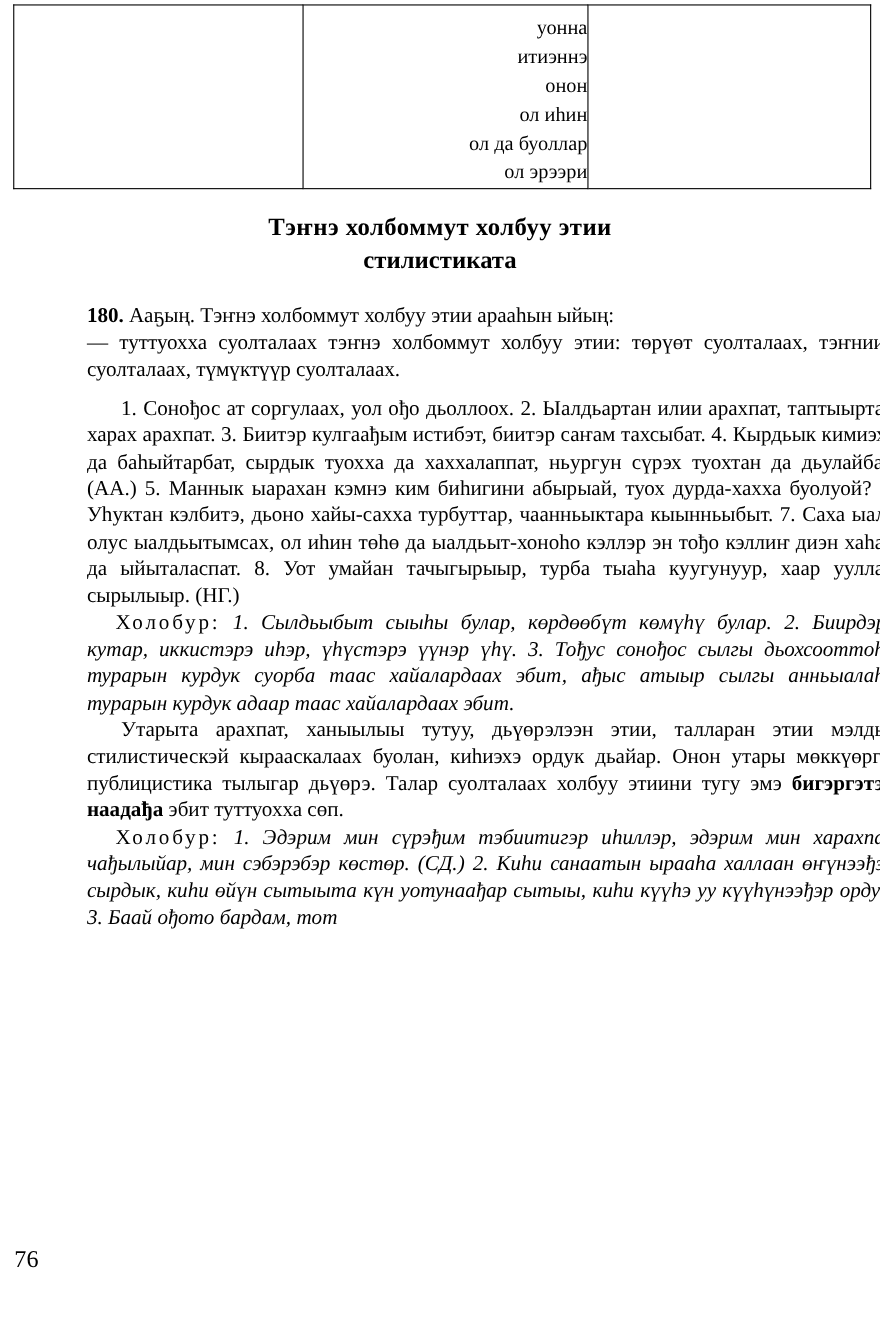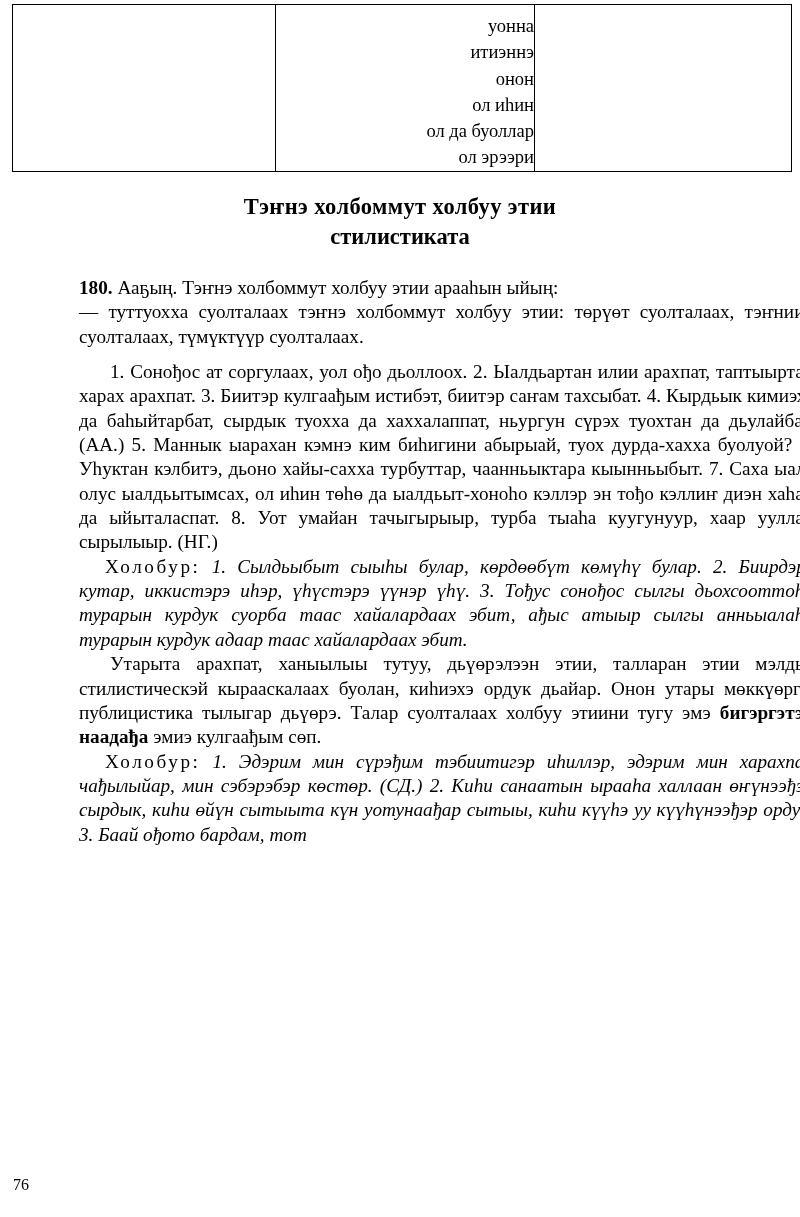--- a/index.html
+++ b/index.html
@@ -94,22 +94,22 @@
   .i  { font-style: italic; }
   .spaced { letter-spacing: 2.6px; }
 
   
   p.last { line-height: 1.27; }
 
   
   .folio {
     position: absolute;
     left: 13px;
-    top: 1176px;
-    font-size: 16px;
+    top: 1132px;
+    font-size: 22px;
   }
 </style>
 </head>
 <body>
 
 <div class="page">
 
   <div class="tbl-wrap">
     <table class="conj-table">
       <tbody>
@@ -142,21 +142,21 @@
 
 
     <p class="dash">— туттуохха суолталаах тэҥнэ холбоммут холбуу этии: төрүөт суолталаах, тэҥниир суолталаах, түмүктүүр суолталаах.</p>
 
     <p class="gap-med indent">1. Сонођос ат соргулаах, уол ођо дьоллоох. 2. Ыалдьартан илии арахпат, таптыыртан харах арахпат. 3. Биитэр кулгаађым истибэт, биитэр саҥам тахсыбат. 4. Кырдьык кимиэхэ да баһыйтарбат, сырдык туохха да хаххалаппат, ньургун сүрэх туохтан да дьулайбат. (АА.) 5. Маннык ыарахан кэмнэ ким биһигини абырыай, туох дурда-хахха буолуой? 6. Уһуктан кэлбитэ, дьоно хайы-сахха турбуттар, чаанньыктара кыынньыбыт. 7. Саха ыала олус ыалдьытымсах, ол иһин төһө да ыалдьыт-хоноһо кэллэр эн тођо кэллиҥ диэн хаһан да ыйыталаспат. 8. Уот умайан тачыгырыыр, турба тыаһа куугунуур, хаар ууллан сырылыыр. (НГ.)</p>
 
 
 
     <p class="holobur"><span class="spaced">Холобур:</span><span class="i"> 1. Сылдьыбыт сыыһы булар, көрдөөбүт көмүһү булар. 2. Биирдэрэ кутар, иккистэрэ иһэр, үһүстэрэ үүнэр үһү. 3. Тођус сонођос сылгы дьохсооттоһо турарын курдук суорба таас хайалардаах эбит, ађыс атыыр сылгы анньыалаһа турарын курдук адаар таас хайалардаах эбит.</span></p>
 
-    <p class="indent"><span>Утарыта арахпат, ханыылыы тутуу, дьүөрэлээн этии, талларан этии мэлдьи стилистическэй кырааскалаах буолан, киһиэхэ ордук дьайар. Онон утары мөккүөргэ, публицистика тылыгар дьүөрэ. Талар суолталаах холбуу этиини тугу эмэ </span><span class="b">бигэргэтэр наадађа</span><span> эмиэ кулгаађым сөп.</span></p>
+    <p class="indent"><span>Утарыта арахпат, ханыылыы тутуу, дьүөрэлээн этии, талларан этии мэлдьи стилистическэй кырааскалаах буолан, киһиэхэ ордук дьайар. Онон утары мөккүөргэ, публицистика тылыгар дьүөрэ. Талар суолталаах холбуу этиини тугу эмэ </span><span class="b">бигэргэтэр наадађа</span><span> эбит туттуохха сөп.</span></p>
 
     <p class="holobur last"><span class="spaced">Холобур:</span><span class="i"> 1. Эдэрим мин сүрэђим тэбиитигэр иһиллэр, эдэрим мин харахпар чађылыйар, мин сэбэрэбэр көстөр. (СД.) 2. Киһи санаатын ырааһа халлаан өҥүнээђэр сырдык, киһи өйүн сытыыта күн уотунаађар сытыы, киһи күүһэ уу күүһүнээђэр ордук. 3. Баай ођото бардам, тот</span></p>
 
   </div>
 
   <div class="folio">76</div>
 
 </div>
 
 </body></html>

